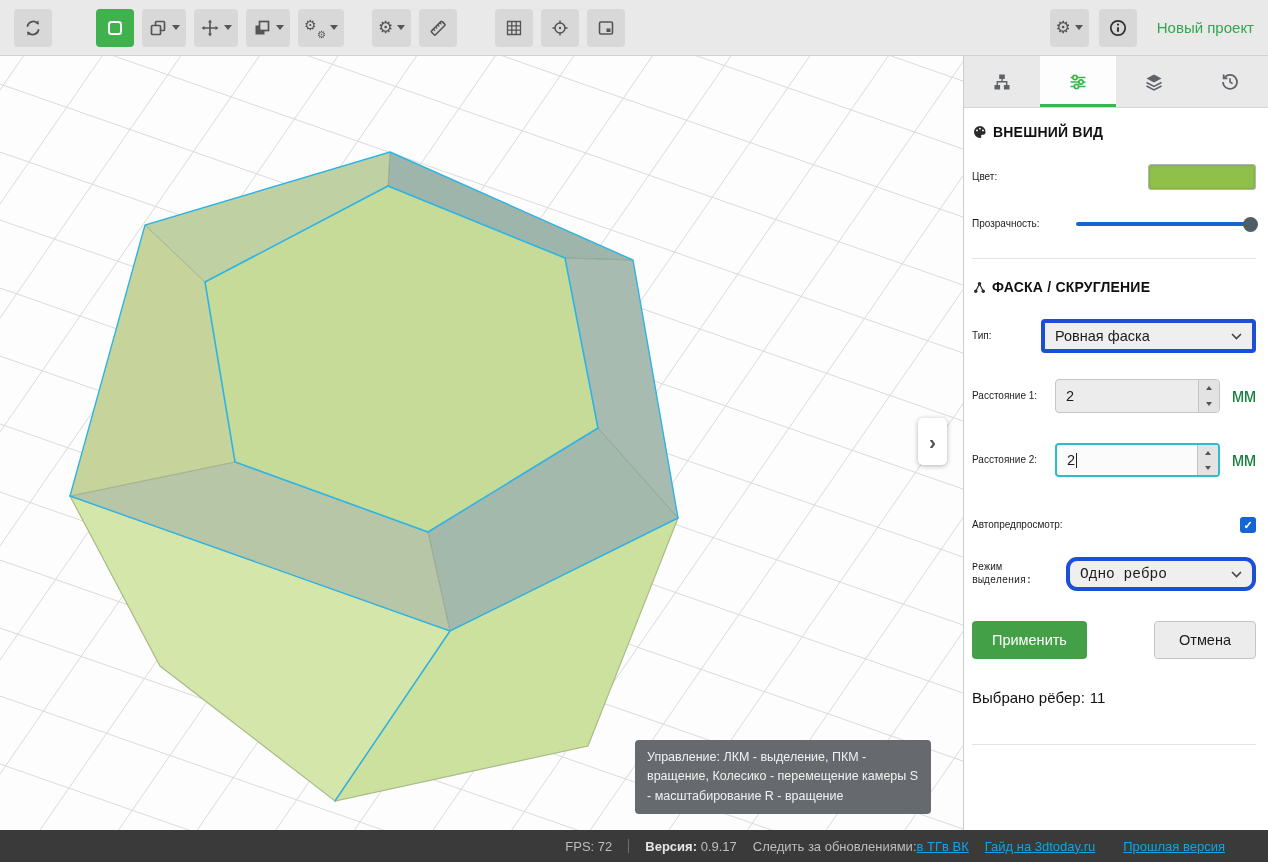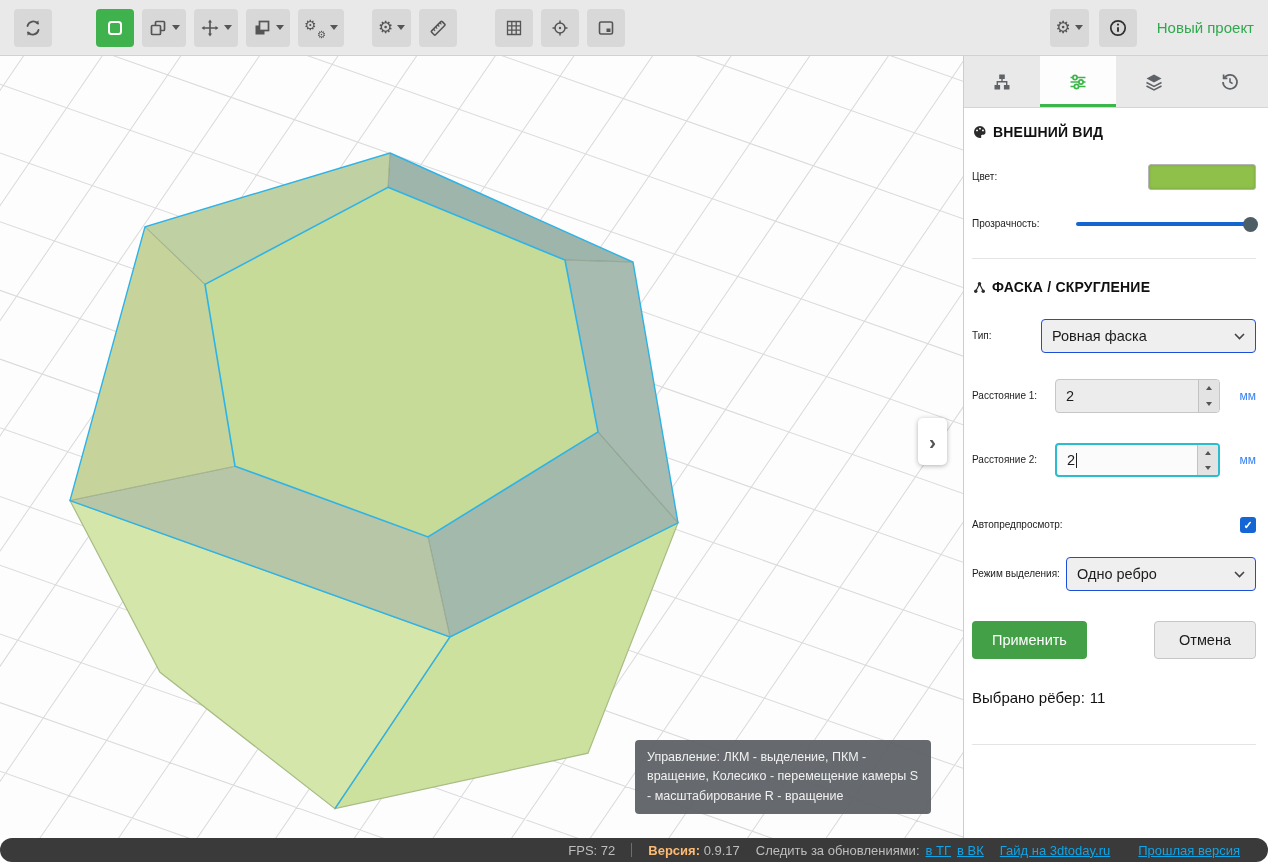--- a/index.html
+++ b/index.html
@@ -52,56 +52,56 @@
     color:#101010; margin:0 0 24px 0; letter-spacing:.2px; }
   .prow { display:flex; align-items:center; justify-content:space-between; margin-bottom:26px; }
   .plabel { font-size:10px; color:#1c1c1c; line-height:1.35; }
   .swatch { width:108px; height:26px; border:1px solid #b5b5b5; border-radius:3px;
     box-shadow:inset 0 0 3px rgba(0,0,0,.18); cursor:pointer; }
   .slider { position:relative; width:180px; height:16px; display:flex; align-items:center; cursor:pointer; }
   .slider .track { height:4px; width:100%; background:#1565d0; border-radius:2px; }
   .slider .thumb { position:absolute; right:-2px; top:0.5px; width:15px; height:15px;
     border-radius:50%; background:#4e5e66; }
   hr.pdiv { border:none; border-top:1px solid #e4e4e4; margin:0 0 20px 0; }
-  .select-box { height:34px; background:#efefef; border:1px solid #1d4ed8; border-radius:4px;
+  .select-box { height:34px; background:#efefef; border:4px solid #1d4ed8; border-radius:4px;
     display:flex; align-items:center; justify-content:space-between; padding:0 10px;
     font-size:14.5px; color:#1c1c1c; cursor:pointer; }
-  .w215 { width:215px; } .w190 { width:190px; }
+  .w215 { width:215px; } .w190 { width:190px;border-radius:11px; }
   .ctrl { display:flex; align-items:center; }
   .num-box { width:165px; height:34px; background:#ececec; border:1px solid #c6c6c6;
     border-radius:4px; display:flex; overflow:hidden; cursor:text; }
   .num-box.focused { border:2px solid #2dbbce; background:#fbfbfb; }
   .num-box .val { flex:1; display:flex; align-items:center; padding-left:10px;
     font-size:14.5px; color:#1c1c1c; }
   .cursorbar { width:1px; height:15px; background:#222; margin-left:1px; }
   .spin { width:21px; border-left:1px solid #c2c2c2; background:#e3e3e3;
     display:flex; flex-direction:column; }
   .spin > div { flex:1; display:flex; align-items:center; justify-content:center; cursor:pointer; }
   .tri-up { width:0; height:0; border-left:3.5px solid transparent; border-right:3.5px solid transparent;
     border-bottom:4.5px solid #555; }
   .tri-dn { width:0; height:0; border-left:3.5px solid transparent; border-right:3.5px solid transparent;
     border-top:4.5px solid #555; }
-  .unit { font-size:12px; color:#3b82f6; margin-left:10px; width:26px; text-align:right; }
+  .unit { font-size:20px; color:#15803d; margin-left:10px; width:26px; text-align:right;font-family:Liberation Mono, monospace; }
   .checkbox { width:16px; height:16px; background:#1566d4; border-radius:3px; color:#fff;
     font-size:11px; font-weight:bold; display:flex; align-items:center; justify-content:center;
     cursor:pointer; }
   .btn-row { display:flex; justify-content:space-between; margin-bottom:30px; }
   .btn-apply { background:#43a047; color:#fff; border:none; border-radius:4px; height:38px;
     padding:8px 20px; font-size:14.5px; cursor:pointer; font-family:inherit; }
   .btn-cancel { background:#ececec; color:#1c1c1c; border:1px solid #c6c6c6; border-radius:4px;
     height:38px; padding:0 24px; font-size:14.5px; cursor:pointer; font-family:inherit; }
   .sel-edges { font-size:15px; color:#101010; margin-bottom:38px; display:flex; gap:5px; }
 
   
-  .statusbar { height:24px; flex:none; background:#3a3a3a; color:#bdbdbd; font-size:13px;
-    display:flex; align-items:center; justify-content:flex-end; padding:0 28px; gap:16px;border-radius:16px; }
+  .statusbar { height:32px; flex:none; background:#3a3a3a; color:#bdbdbd; font-size:13px;
+    display:flex; align-items:center; justify-content:flex-end; padding:0 43px; gap:16px; }
   .sb-sep { width:1px; height:14px; background:#6e6e6e; }
-  .sb-version b { color:#fdba74; font-weight:bold; }
+  .sb-version b { color:#e5e5e5; font-weight:bold; }
   .sb-links { display:flex; align-items:center; gap:28px; }
-  .sb-follow { display:flex; align-items:flex-start; gap:6px; }
+  .sb-follow { display:flex; align-items:flex-start; }
   .sb-link { color:#0ea5e9; text-decoration:underline; cursor:pointer; }
 
   svg.icon { display:block; }
 </style>
 </head>
 <body>
 
 <div class="app">
 
   <header class="toolbar">
@@ -351,21 +351,21 @@
           </div>
         </div>
 
         <div class="prow" style="margin-bottom:24px;">
           <span class="plabel">Автопредпросмотр:</span>
           <div class="checkbox">
             <span>✓</span>
           </div>
         </div>
 
-        <div class="prow" style="margin-bottom:30px;">
+        <div class="prow" style="margin-bottom:30px;font-family:Liberation Mono, monospace;">
           <span class="plabel" style="max-width:88px;">Режим выделения:</span>
           <div class="select-box w190">
             <span>Одно ребро</span>
             <svg class="icon" width="11" height="7" viewBox="0 0 11 7">
               <path d="M1 1l4.5 4.5L10 1" fill="none" stroke="#444" stroke-width="1.6"></path>
             </svg>
           </div>
         </div>
 
         <div class="btn-row">

